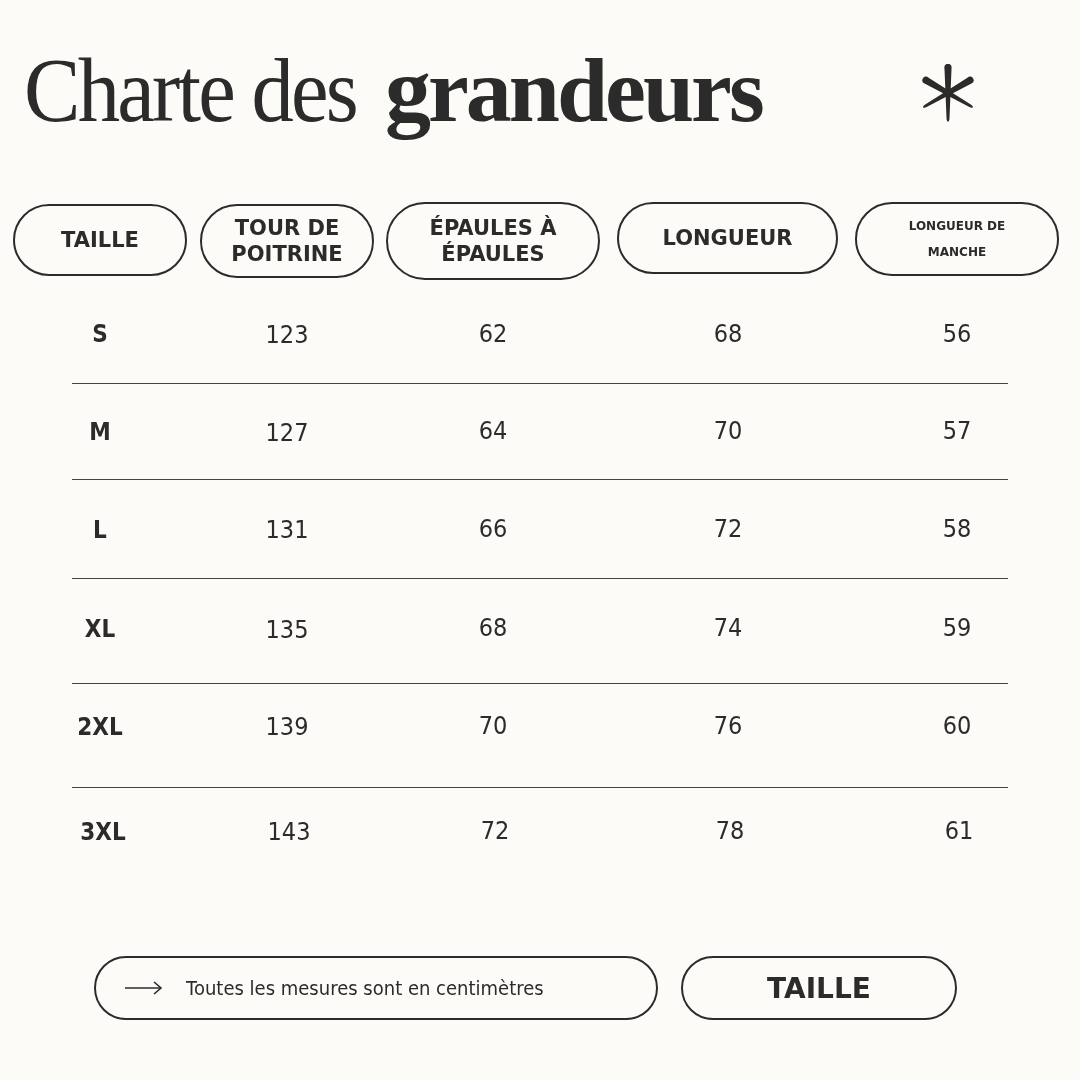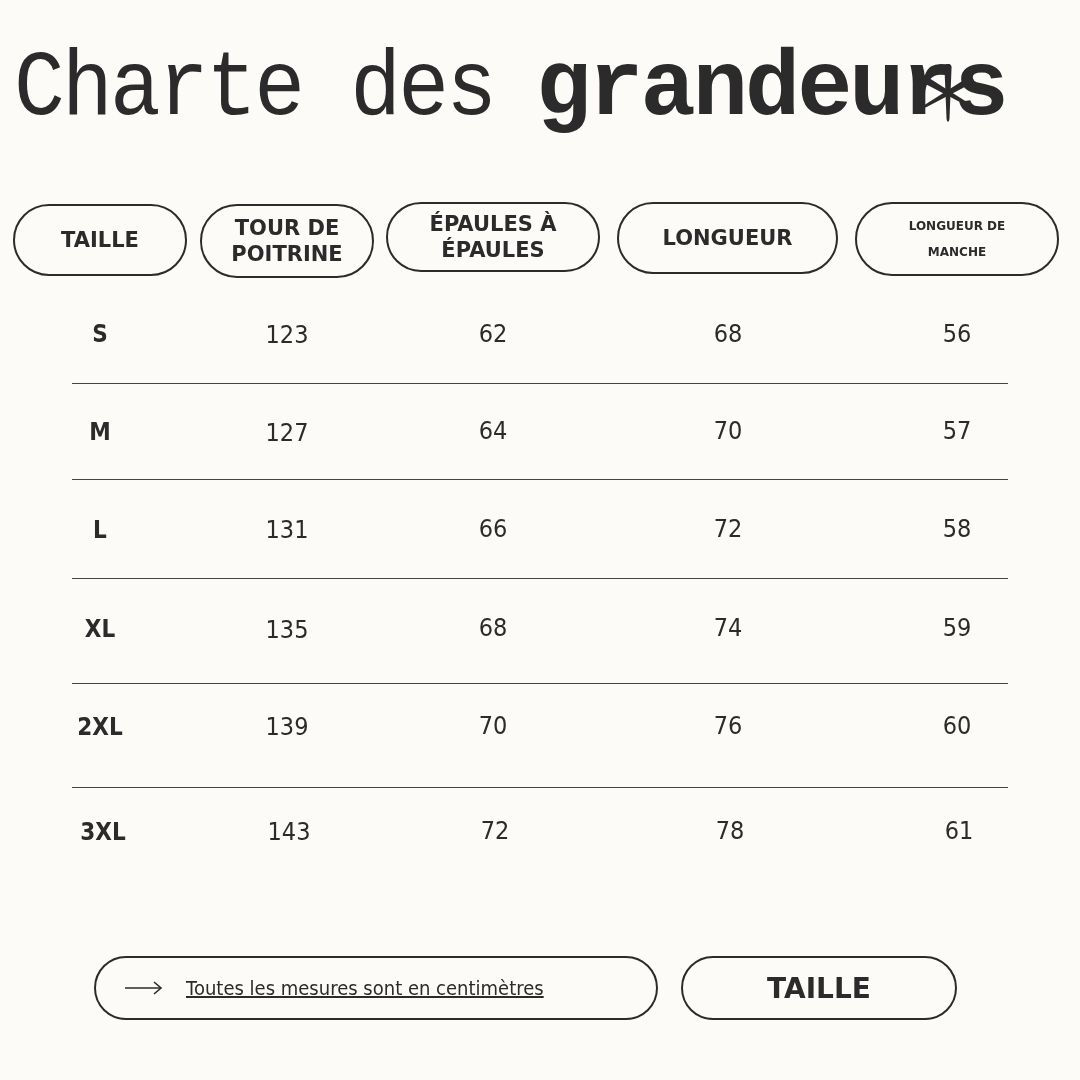--- a/index.html
+++ b/index.html
@@ -5,24 +5,24 @@
     html, body { margin: 0; padding: 0; }
     body {
       width: 1080px; height: 1080px;
       background: #fdfbf7;
       color: #2b2b2b;
       font-family: "Liberation Sans", "DejaVu Sans", sans-serif;
       position: relative;
       overflow: hidden;
     }
     .title {
-      position: absolute; left: 14px; top: 40px;
+      position: absolute; left: 24px; top: 40px;
       font-size: 92px; line-height: 100px;
       letter-spacing: -3px; white-space: nowrap;
-      font-family: Liberation Mono, monospace;
+      font-family: Liberation Serif, serif;
       font-weight: 300;
     }
     .title .light { font-weight: normal; transform: scaleX(0.92); display: inline-block; transform-origin: left; }
     .title .bold { font-weight: bold; }
     .asterisk {
       position: absolute; left: 915px; top: 60px;
       width: 66px; height: 70px;
     }
     .pill {
       position: absolute;
@@ -45,21 +45,21 @@
       transform: scaleX(0.9);
     }
     .cell.size { font-weight: bold; font-size: 24px; }
     .rule {
       position: absolute; left: 72px; width: 936px; height: 1px;
       background: #444;
     }
     .footer-note {
       position: absolute; left: 94px; top: 956px; width: 564px; height: 64px;
       border: 2px solid #2b2b2b; border-radius: 34px; box-sizing: border-box;
-      display: flex; align-items: center; text-decoration: underline;
+      display: flex; align-items: center;
     }
     .arrow { margin-left: 28px; width: 40px; height: 14px; }
     .note-text {
       margin-left: 22px; font-size: 20px;
       font-family: "DejaVu Sans", sans-serif;
       transform: scaleX(0.9); transform-origin: left;
       white-space: nowrap;
     }
     .product-badge {
       position: absolute; left: 681px; top: 956px; width: 276px; height: 64px;
@@ -83,21 +83,21 @@
     <path d="M33 4 C36 4 37 6 36.5 9 L34.5 58 C34.3 63 31.7 63 31.5 58 L29.5 9 C29 6 30 4 33 4 Z" transform="rotate(-60 33 33)"></path>
   </g>
 </svg>
 
 <div class="pill" style="left:13px; top:204px; width:174px; height:72px;">
   <div><span>TAILLE</span></div>
 </div>
 <div class="pill" style="left:200px; top:204px; width:174px; height:74px;">
   <div><span>TOUR DE</span><br><span>POITRINE</span></div>
 </div>
-<div class="pill" style="left:386px; top:202px; width:214px; height:70px;text-align:center;">
+<div class="pill" style="left:386px; top:202px; width:214px; height:78px;text-align:center;">
   <div><span>ÉPAULES À</span><br><span>ÉPAULES</span></div>
 </div>
 <div class="pill" style="left:617px; top:202px; width:221px; height:72px;">
   <div><span>LONGUEUR</span></div>
 </div>
 <div class="pill" style="left:855px; top:202px; width:204px; height:74px; font-size:12px;">
   <div><span>LONGUEUR DE</span><br><span>MANCHE</span></div>
 </div>
 
 <div>

